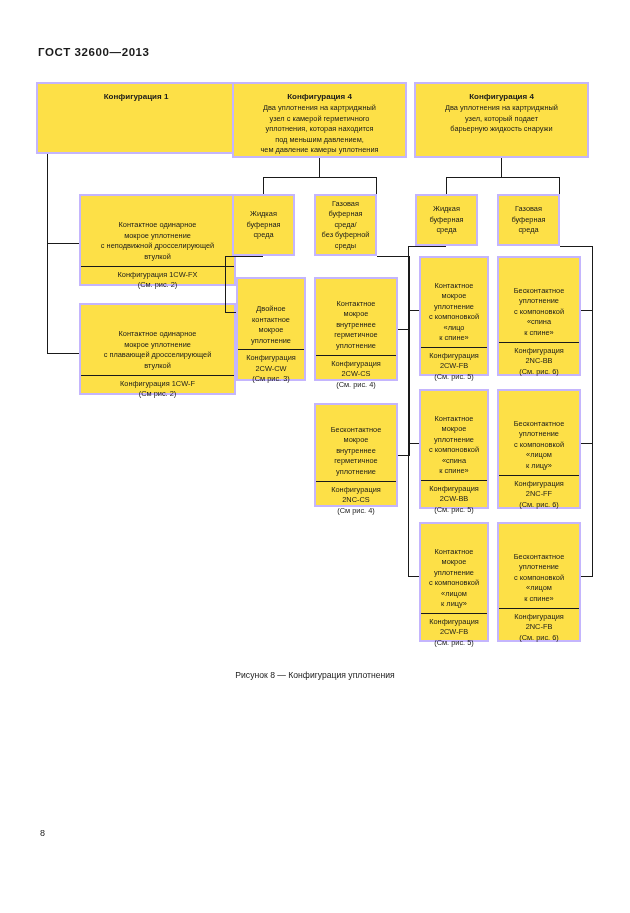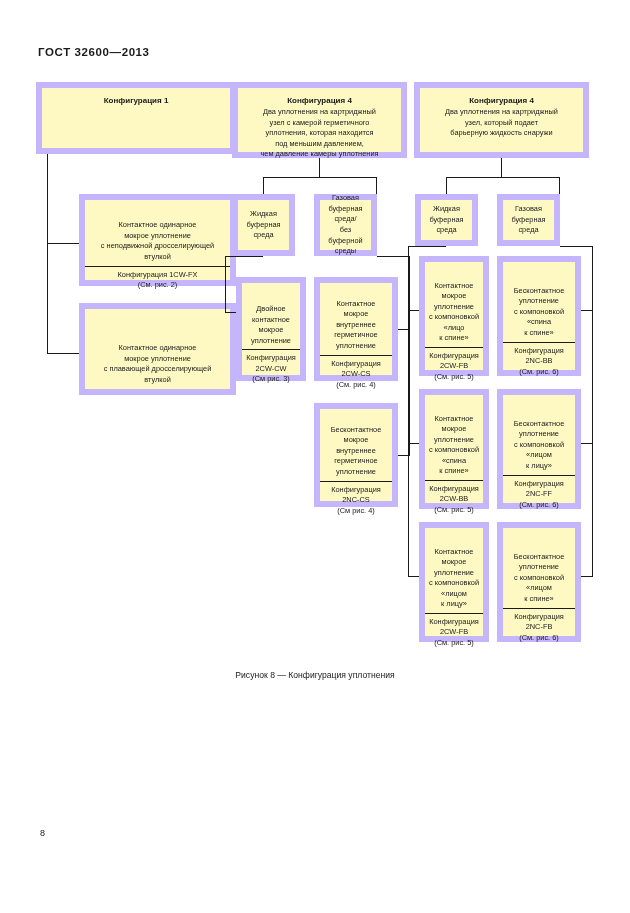--- a/index.html
+++ b/index.html
@@ -13,21 +13,21 @@
   
   #doc-header{
     position:absolute;left:38px;top:46px;
     font-size:11.5px;font-weight:bold;letter-spacing:.6px;
     white-space:nowrap;
   }
 
   
   .box{
     position:absolute;box-sizing:border-box;
-    border:6px solid #c4b5fd;background:#fef9c3;
+    border:2px solid #c4b5fd;background:#fde047;
     display:flex;flex-direction:column;
     align-items:center;justify-content:center;
     text-align:center;
   }
   .box .txt{
     display:block;width:100%;
     padding:0 2px;box-sizing:border-box;
     font-size:7.4px;line-height:1.42;
     white-space:pre-line;
   }
@@ -88,20 +88,24 @@
 (См. рис. 2)</span>
     </span>
   </div>
 
   <div class="box" style="left:79px;top:303px;width:157px;height:92px;">
     <span class="cell-top">
       <span class="txt">Контактное одинарное
 мокрое уплотнение
 с плавающей дросселирующей
 втулкой</span>
+    </span>
+    <span class="cell-bot" style="height:33px;">
+      <span class="txt">Конфигурация 1CW-F
+(См  рис. 2)</span>
     </span>
   </div>
 
   <div class="box hdr-box" style="left:232px;top:82px;width:175px;height:76px;">
     <span class="title">Конфигурация 4</span>
     <span class="txt">Два уплотнения на картриджный
 узел с камерой герметичного
 уплотнения, которая находится
 под меньшим давлением,
 чем давление камеры уплотнения</span>

